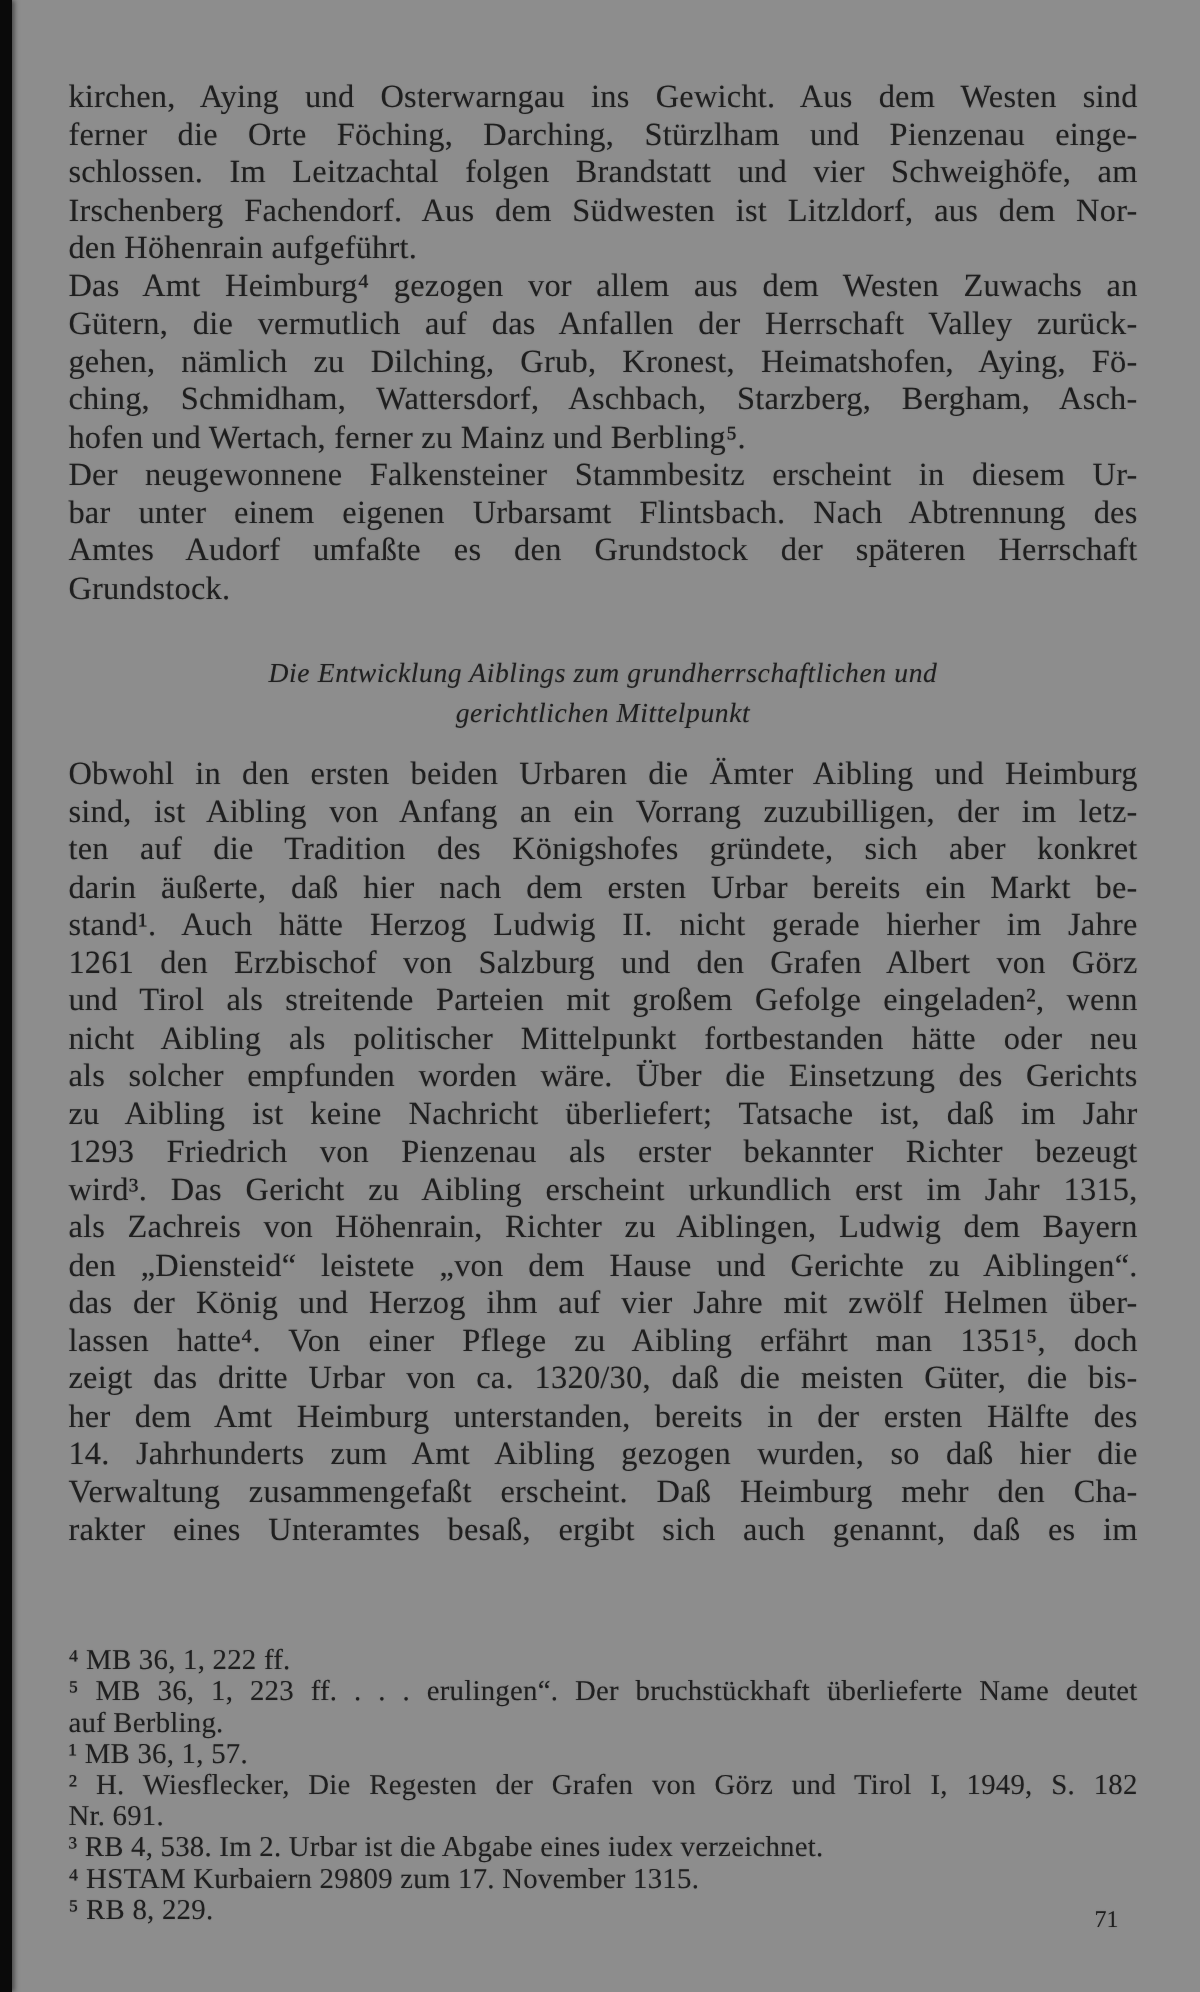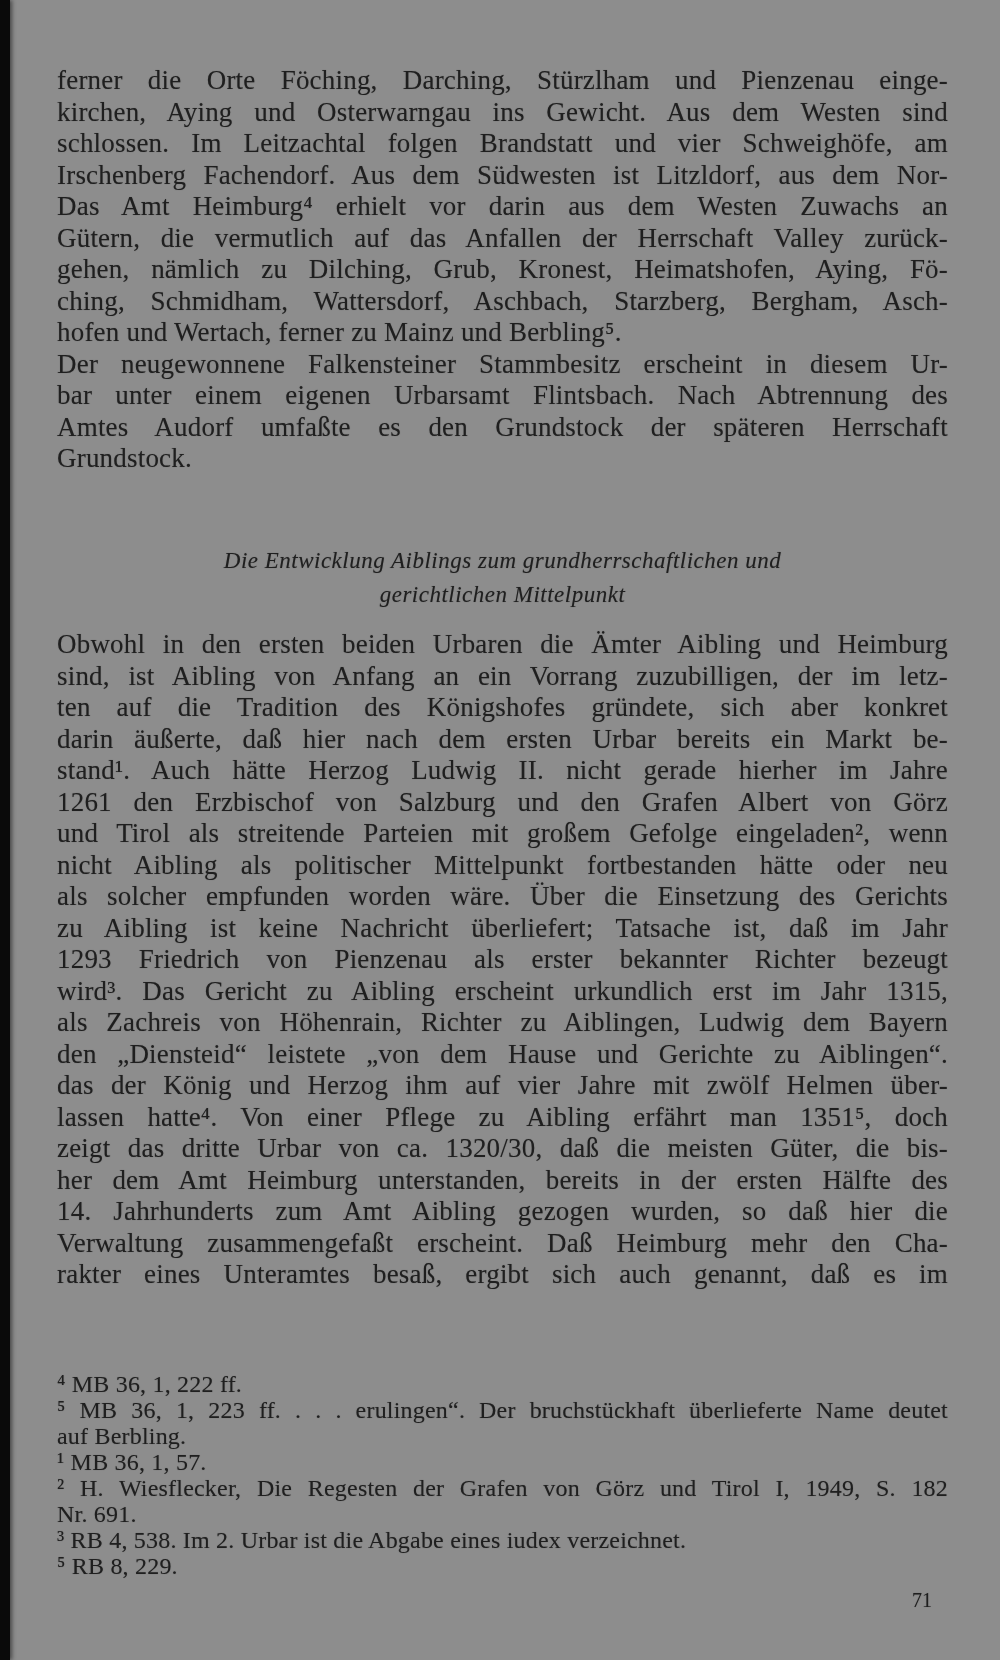--- a/index.html
+++ b/index.html
@@ -39,27 +39,28 @@
   }
 </style>
 </head>
 <body>
 
 <div class="page">
   <div class="edge-bar"></div>
 
   <div class="textblock body-a">
     <div>
+        <div class="line j">kirchen, Aying und Osterwarngau ins Gewicht. Aus dem Westen sind</div>
         <div class="line j">ferner die Orte Föching, Darching, Stürzlham und Pienzenau einge-</div>
-        <div class="line j">kirchen, Aying und Osterwarngau ins Gewicht. Aus dem Westen sind</div>
         <div class="line j">schlossen. Im Leitzachtal folgen Brandstatt und vier Schweighöfe, am</div>
         <div class="line j">Irschenberg Fachendorf. Aus dem Südwesten ist Litzldorf, aus dem Nor-</div>
+        <div class="line">den Höhenrain aufgeführt.</div>
       </div>
     <div>
-        <div class="line j">Das Amt Heimburg⁴ erhielt vor darin aus dem Westen Zuwachs an</div>
+        <div class="line j">Das Amt Heimburg⁴ gezogen vor allem aus dem Westen Zuwachs an</div>
         <div class="line j">Gütern, die vermutlich auf das Anfallen der Herrschaft Valley zurück-</div>
         <div class="line j">gehen, nämlich zu Dilching, Grub, Kronest, Heimatshofen, Aying, Fö-</div>
         <div class="line j">ching, Schmidham, Wattersdorf, Aschbach, Starzberg, Bergham, Asch-</div>
         <div class="line">hofen und Wertach, ferner zu Mainz und Berbling⁵.</div>
       </div>
     <div>
         <div class="line j">Der neugewonnene Falkensteiner Stammbesitz erscheint in diesem Ur-</div>
         <div class="line j">bar unter einem eigenen Urbarsamt Flintsbach. Nach Abtrennung des</div>
         <div class="line j">Amtes Audorf umfaßte es den Grundstock der späteren Herrschaft</div>
         <div class="line">Grundstock.</div>
@@ -98,17 +99,18 @@
   </div>
 
   <div class="footnotes">
       <div class="line">⁴ MB 36, 1, 222 ff.</div>
       <div class="line j">⁵ MB 36, 1, 223 ff. . . . erulingen“. Der bruchstückhaft überlieferte Name deutet</div>
       <div class="line">auf Berbling.</div>
       <div class="line">¹ MB 36, 1, 57.</div>
       <div class="line j">² H. Wiesflecker, Die Regesten der Grafen von Görz und Tirol I, 1949, S. 182</div>
       <div class="line">Nr. 691.</div>
       <div class="line">³ RB 4, 538. Im 2. Urbar ist die Abgabe eines iudex verzeichnet.</div>
+      <div class="line">⁴ HSTAM Kurbaiern 29809 zum 17. November 1315.</div>
       <div class="line">⁵ RB 8, 229.</div>
     </div>
 
   <div class="pagenum">71</div>
 </div>
 
 </body></html>

